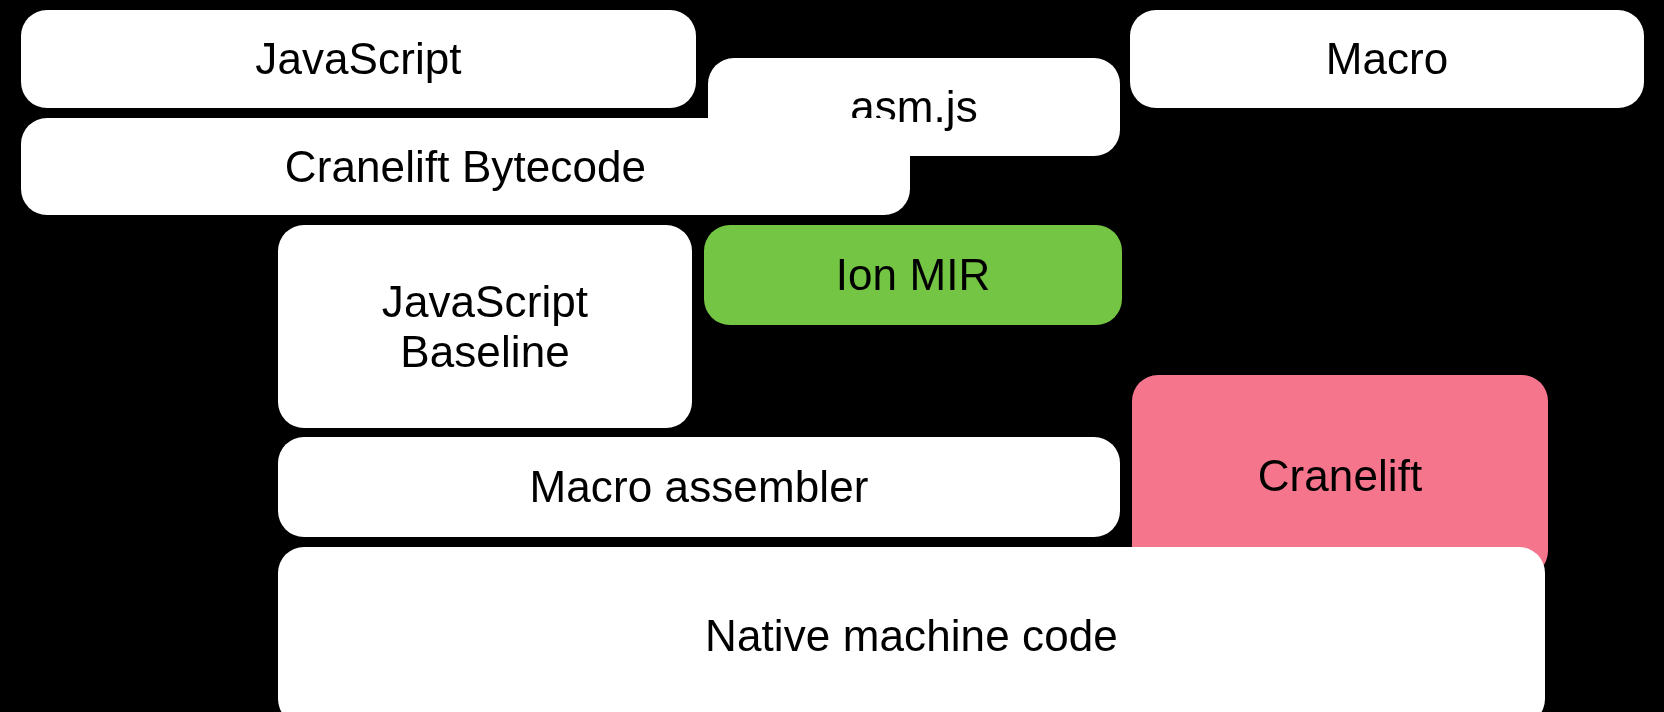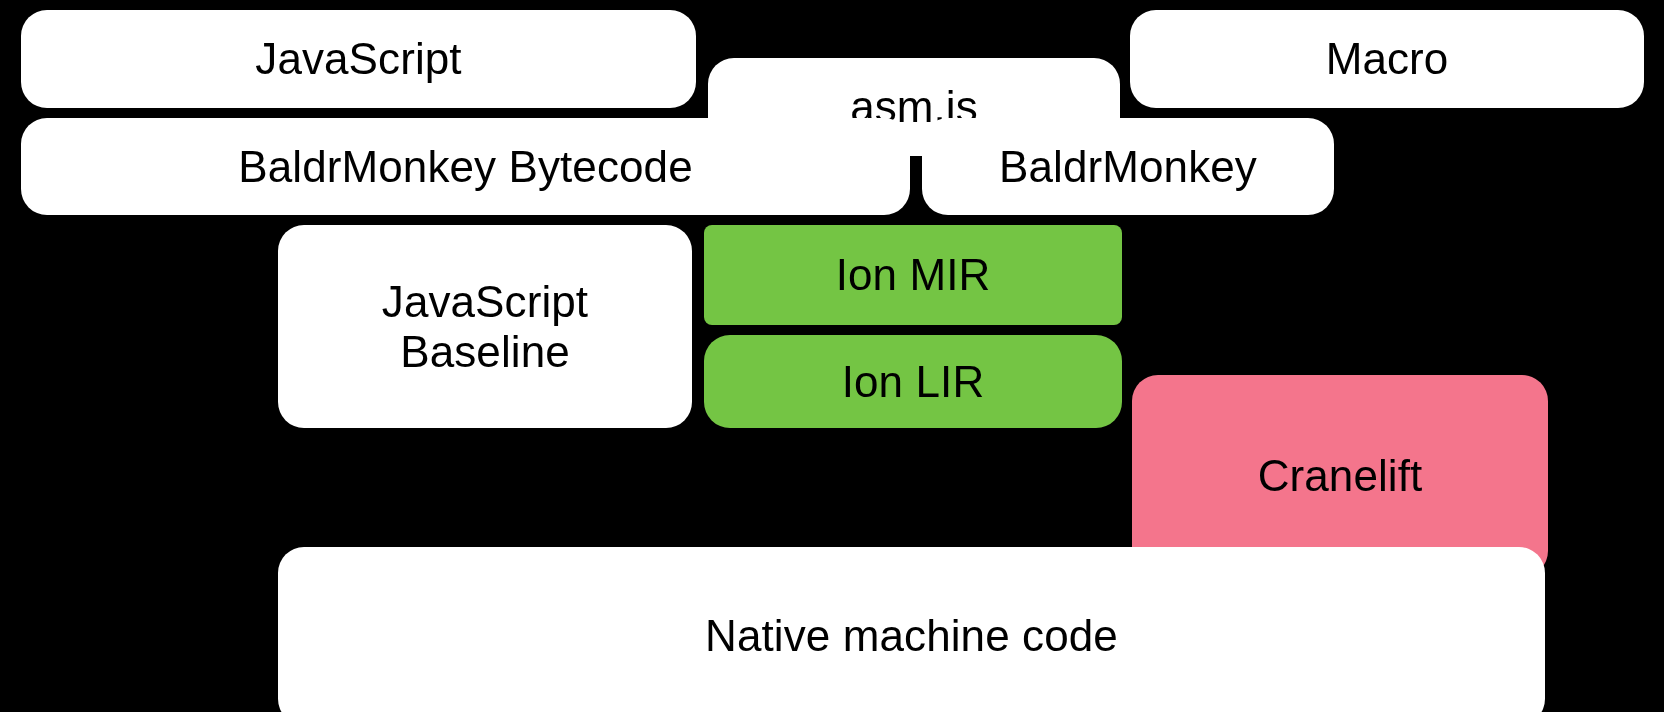--- a/index.html
+++ b/index.html
@@ -42,49 +42,48 @@
   #n-asmjs           { left: 708px;  top: 10px;  width: 412px; height: 98px; margin-top: 48px;  }
   #n-wasm            { left: 1130px; top: 10px;  width: 514px; height: 98px;  }
 
   
   #n-js-bytecode     { left: 21px;   top: 118px; width: 889px; height: 97px;  }
   #n-baldrmonkey     { left: 922px;  top: 118px; width: 412px; height: 97px;  }
 
   
   #n-interpreter     { left: 21px;   top: 225px; width: 244px; height: 313px; }
   #n-js-baseline     { left: 278px;  top: 225px; width: 414px; height: 203px; }
-  #n-ion-mir         { left: 704px;  top: 225px; width: 418px; height: 100px; border-radius: 8px; }
+  #n-ion-mir         { left: 704px;  top: 225px; width: 418px; height: 100px; }
   #n-ion-lir         { left: 704px;  top: 335px; width: 418px; height: 93px;  }
   #n-macro-assembler { left: 278px;  top: 437px; width: 842px; height: 100px; }
   #n-cranelift       { left: 1132px; top: 335px; width: 416px; height: 202px; margin-top: 40px; }
 
   
   #n-native-code     { left: 278px;  top: 547px; width: 1267px; height: 178px; }
 </style>
 </head>
 <body>
 
 <div id="stage">
 
   <div class="node" id="n-javascript">JavaScript</div>
 
   <div class="node" id="n-asmjs">asm.js</div>
 
   <div class="node" id="n-wasm">Macro</div>
 
-  <div class="node" id="n-js-bytecode">BaldrMonkey Bytecode</div>
+  <div class="node" id="n-js-bytecode">Cranelift Bytecode</div>
 
-  <div class="node" id="n-baldrmonkey">BaldrMonkey</div>
 
 
   <div class="node" id="n-js-baseline">JavaScript
 Baseline</div>
 
   <div class="node green" id="n-ion-mir">Ion MIR</div>
 
-  <div class="node green" id="n-ion-lir">Ion LIR</div>
 
+  <div class="node" id="n-macro-assembler">Macro assembler</div>
 
   <div class="node red" id="n-cranelift">Cranelift</div>
 
   <div class="node" id="n-native-code">Native machine code</div>
 
 </div>
 
 </body></html>

